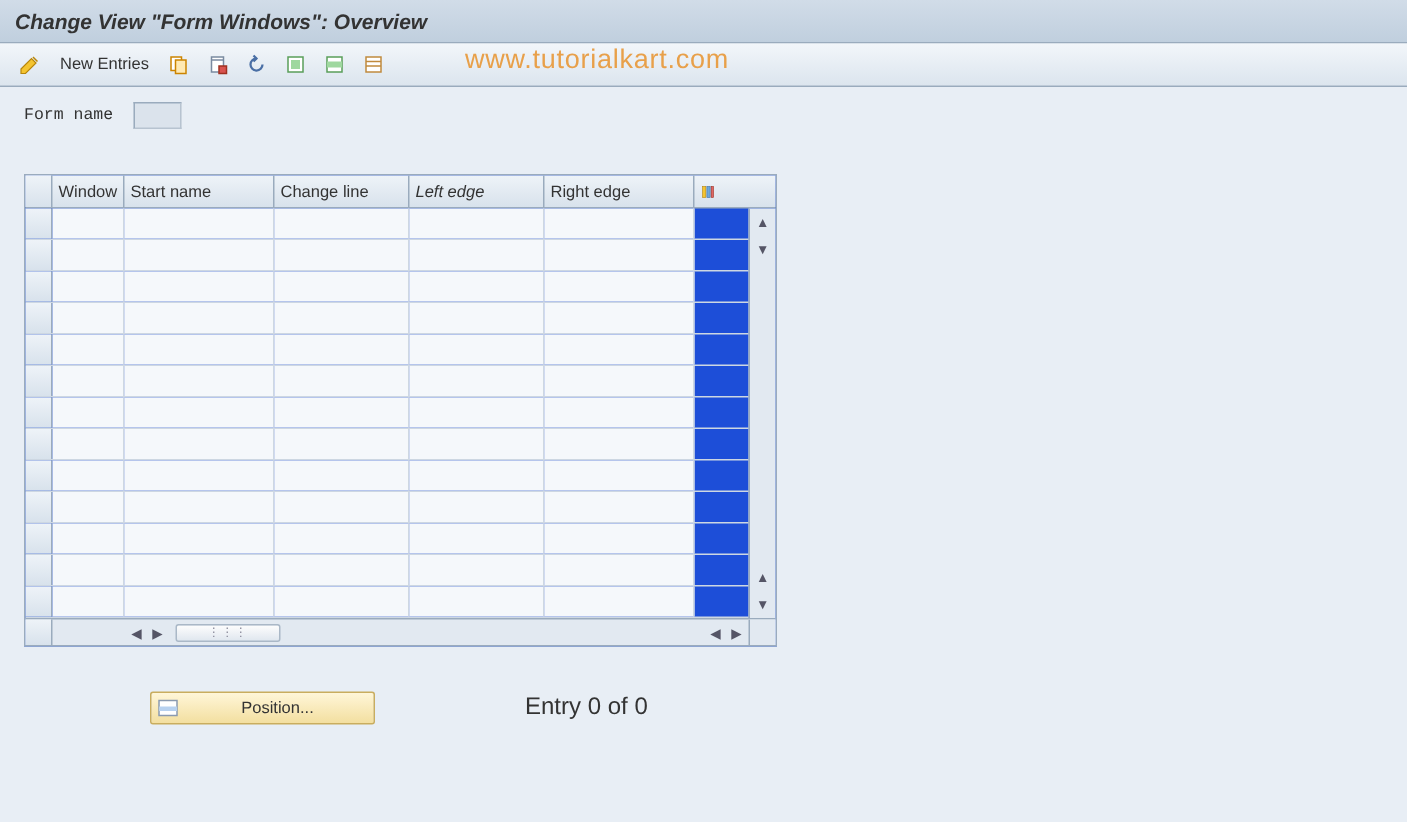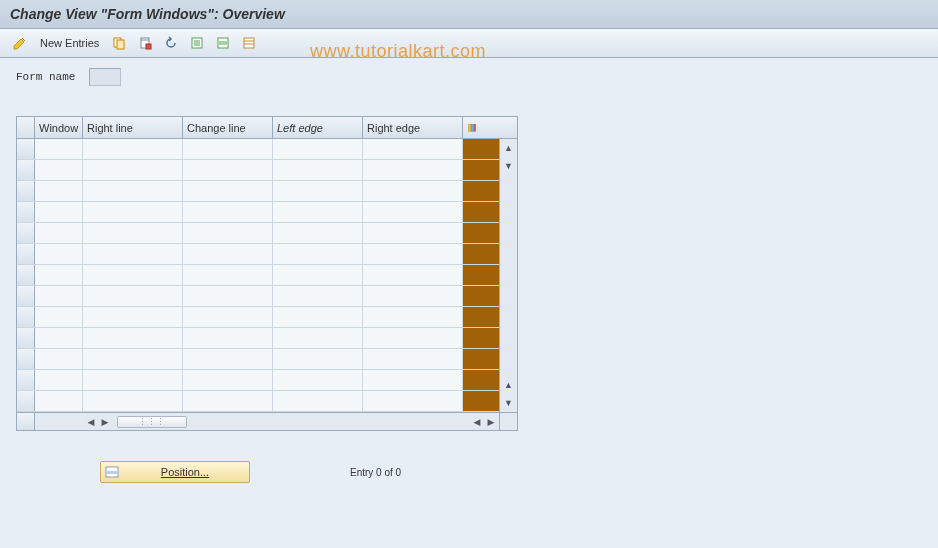--- a/index.html
+++ b/index.html
@@ -40,21 +40,21 @@
     }
     .new-entries {
       width: auto;
       padding: 0 4px;
       font-size: 11px;
       color: #333;
     }
     .watermark {
       position: absolute;
       left: 310px;
-      top: 12px;
+      top: 0;
       font-size: 18px;
       color: #e8a04a;
       font-weight: normal;
       letter-spacing: 0.5px;
     }
     .form-area {
       padding: 10px 16px 20px 16px;
     }
     .form-row {
       display: flex;
@@ -72,21 +72,21 @@
       height: 18px;
       background: #dbe3ec;
       border: 1px solid #b7c3d0;
       border-top-color: #9aabbd;
       border-left-color: #9aabbd;
     }
     .table-container {
       margin: 10px 16px 0 16px;
       width: 502px;
       border: 1px solid #9aabbd;
-      background: #a16207;
+      background: #1d4ed8;
       position: relative;
     }
     .table-header {
       display: flex;
       background: linear-gradient(to bottom, #eef3f8, #d8e2ec);
       border-bottom: 1px solid #9aabbd;
       height: 22px;
     }
     .th {
       border-right: 1px solid #9aabbd;
@@ -238,24 +238,23 @@
       height: 14px;
       display: flex;
       align-items: center;
       justify-content: center;
     }
     .position-btn-label {
       flex: 1;
       text-align: center;
       font-size: 11px;
       color: #333;
-      text-decoration: underline;
     }
     .entry-status {
-      font-size: 10px;
+      font-size: 16px;
       color: #333;
     }
     
     svg { display: block; }
   </style>
 </head>
 <body>
 
 <div class="title-bar">Change View "Form Windows": Overview</div>
 
@@ -312,21 +311,21 @@
   <div class="form-row">
     <span class="form-label">Form name</span>
     <div class="form-input" title=""></div>
   </div>
 </div>
 
 <div class="table-container">
   <div class="table-header">
     <div class="th th-sel"></div>
     <div class="th th-window">Window</div>
-    <div class="th th-start">Right line</div>
+    <div class="th th-start">Start name</div>
     <div class="th th-final">Change line</div>
     <div class="th th-left">Left edge</div>
     <div class="th th-right">Right edge</div>
     <div class="th th-config">
       <svg width="14" height="14" viewBox="0 0 14 14">
           <rect x="2" y="2" width="3" height="10" fill="#f4c430" stroke="#b8860b" stroke-width="0.6"></rect>
           <rect x="6" y="2" width="3" height="10" fill="#6fa8dc" stroke="#3d6fa5" stroke-width="0.6"></rect>
           <rect x="10" y="2" width="2" height="10" fill="#e06666" stroke="#a03020" stroke-width="0.6"></rect>
         </svg>
     </div>

